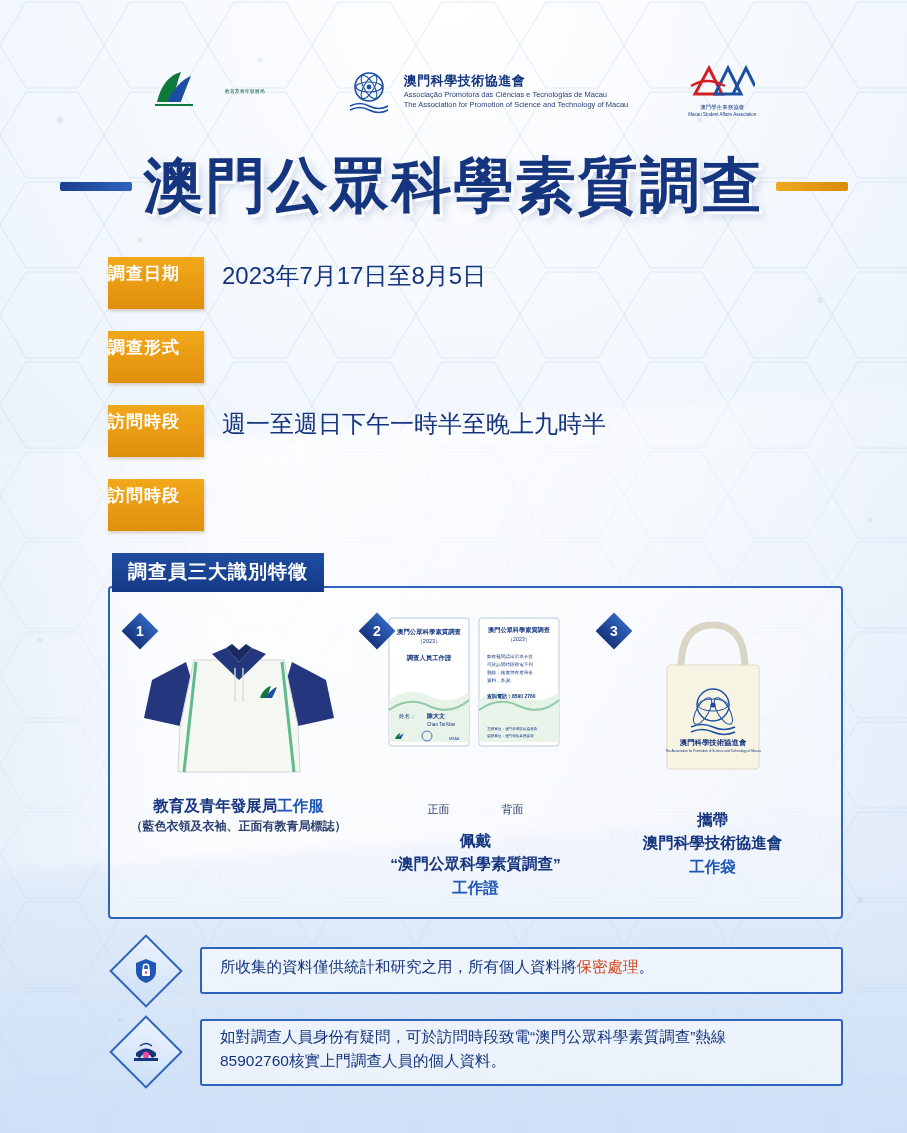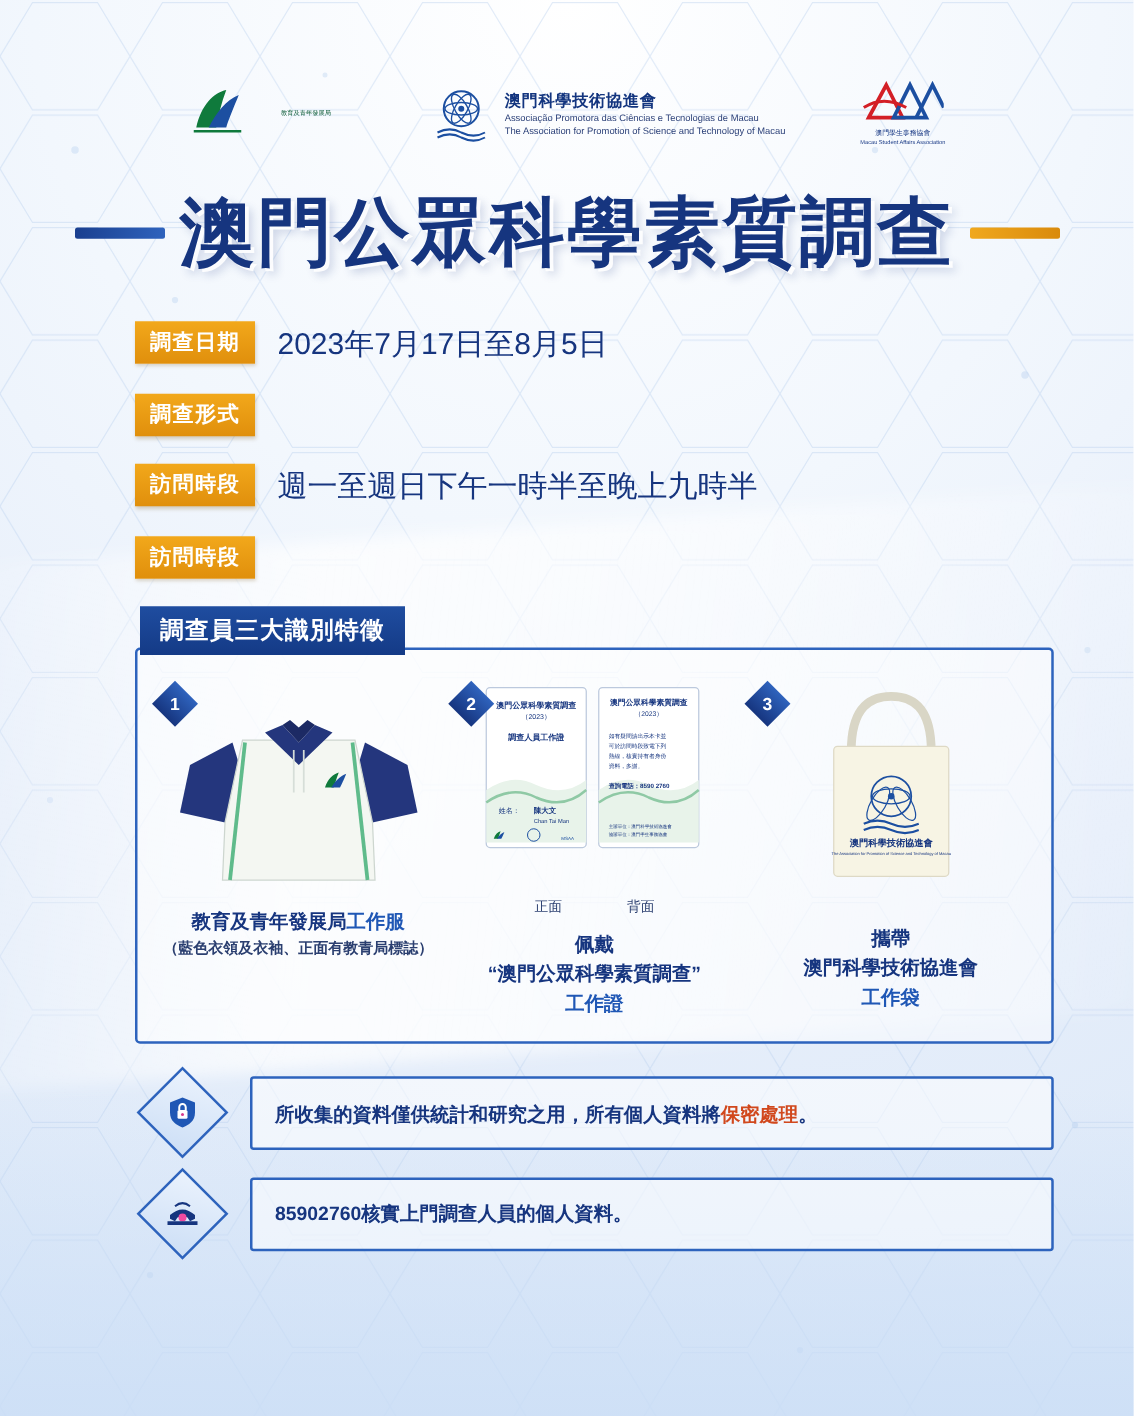--- a/index.html
+++ b/index.html
@@ -141,22 +141,22 @@
     align-items: flex-start;
     margin-bottom: 22px;
   }
   .info-tag {
     flex: 0 0 auto;
     width: 96px;
     background: linear-gradient(180deg, #f2a81b 0%, #e08f0c 100%);
     color: #ffffff;
     font-size: 17px;
     font-weight: bold;
-    text-align: center;
-    padding: 5px 0 6px;
+    text-align: left;
+    padding: 5px 0 24px;
     letter-spacing: 1px;
     box-shadow: 1px 2px 3px rgba(120,80,10,.25);
   }
   .info-text {
     margin-left: 18px;
     font-size: 24px;
     font-weight: normal;
     color: #16357f;
     line-height: 1.42;
     padding-top: 2px;
@@ -235,21 +235,21 @@
     font-size: 12px;
     font-weight: bold;
     color: #2b3f70;
   }
   .card-labels {
     display: flex;
     justify-content: center;
     gap: 52px;
     font-size: 11px;
     color: #2b3f70;
-    margin-top: 4px;
+    margin-top: 20px;
   }
 
   
   .notes {
     position: relative;
     margin: 26px 64px 0 120px;
   }
   .note {
     display: flex;
     align-items: center;
@@ -267,23 +267,23 @@
     margin-right: 28px;
   }
   .note-badge > * {
     transform: rotate(-45deg);
   }
   .note-box {
     flex: 1 1 auto;
     border: 2px solid #2d63bd;
     border-radius: 3px;
     background: rgba(255,255,255,.55);
-    padding: 16px 18px 11px;
+    padding: 4px 18px 11px;
     font-size: 15.5px;
-    font-weight: bold;
+    font-weight: normal;
     line-height: 1.55;
     color: #16357f;
     min-height: 28px;
     display: flex;
     align-items: center;
   }
   .note-box .warn {
     color: #d1481d;
   }
 </style>
@@ -536,19 +536,20 @@
     <div class="note">
       <div class="note-badge">
         <svg width="28" height="24" viewBox="0 0 28 24">
           <path d="M4 13 q10 -9 20 0 l0 3 l-4 2 l-2 -3 q-4 -2 -8 0 l-2 3 l-4 -2 Z" fill="#16357f"></path>
           <circle cx="14" cy="15" r="3.2" fill="#ef4aa0"></circle>
           <path d="M2 18 h24 v3 h-24 Z" fill="#16357f"></path>
           <path d="M8 6 q6 -5 12 0" fill="none" stroke="#16357f" stroke-width="1.6"></path>
         </svg>
       </div>
       <div class="note-box" style="display:block;">
+        <div>如對調查人員身份有疑問，可於訪問時段致電“澳門公眾科學素質調查”熱線</div>
         <div>85902760核實上門調查人員的個人資料。</div>
       </div>
     </div>
 
   </div>
 
 </div>
 
 </body></html>

